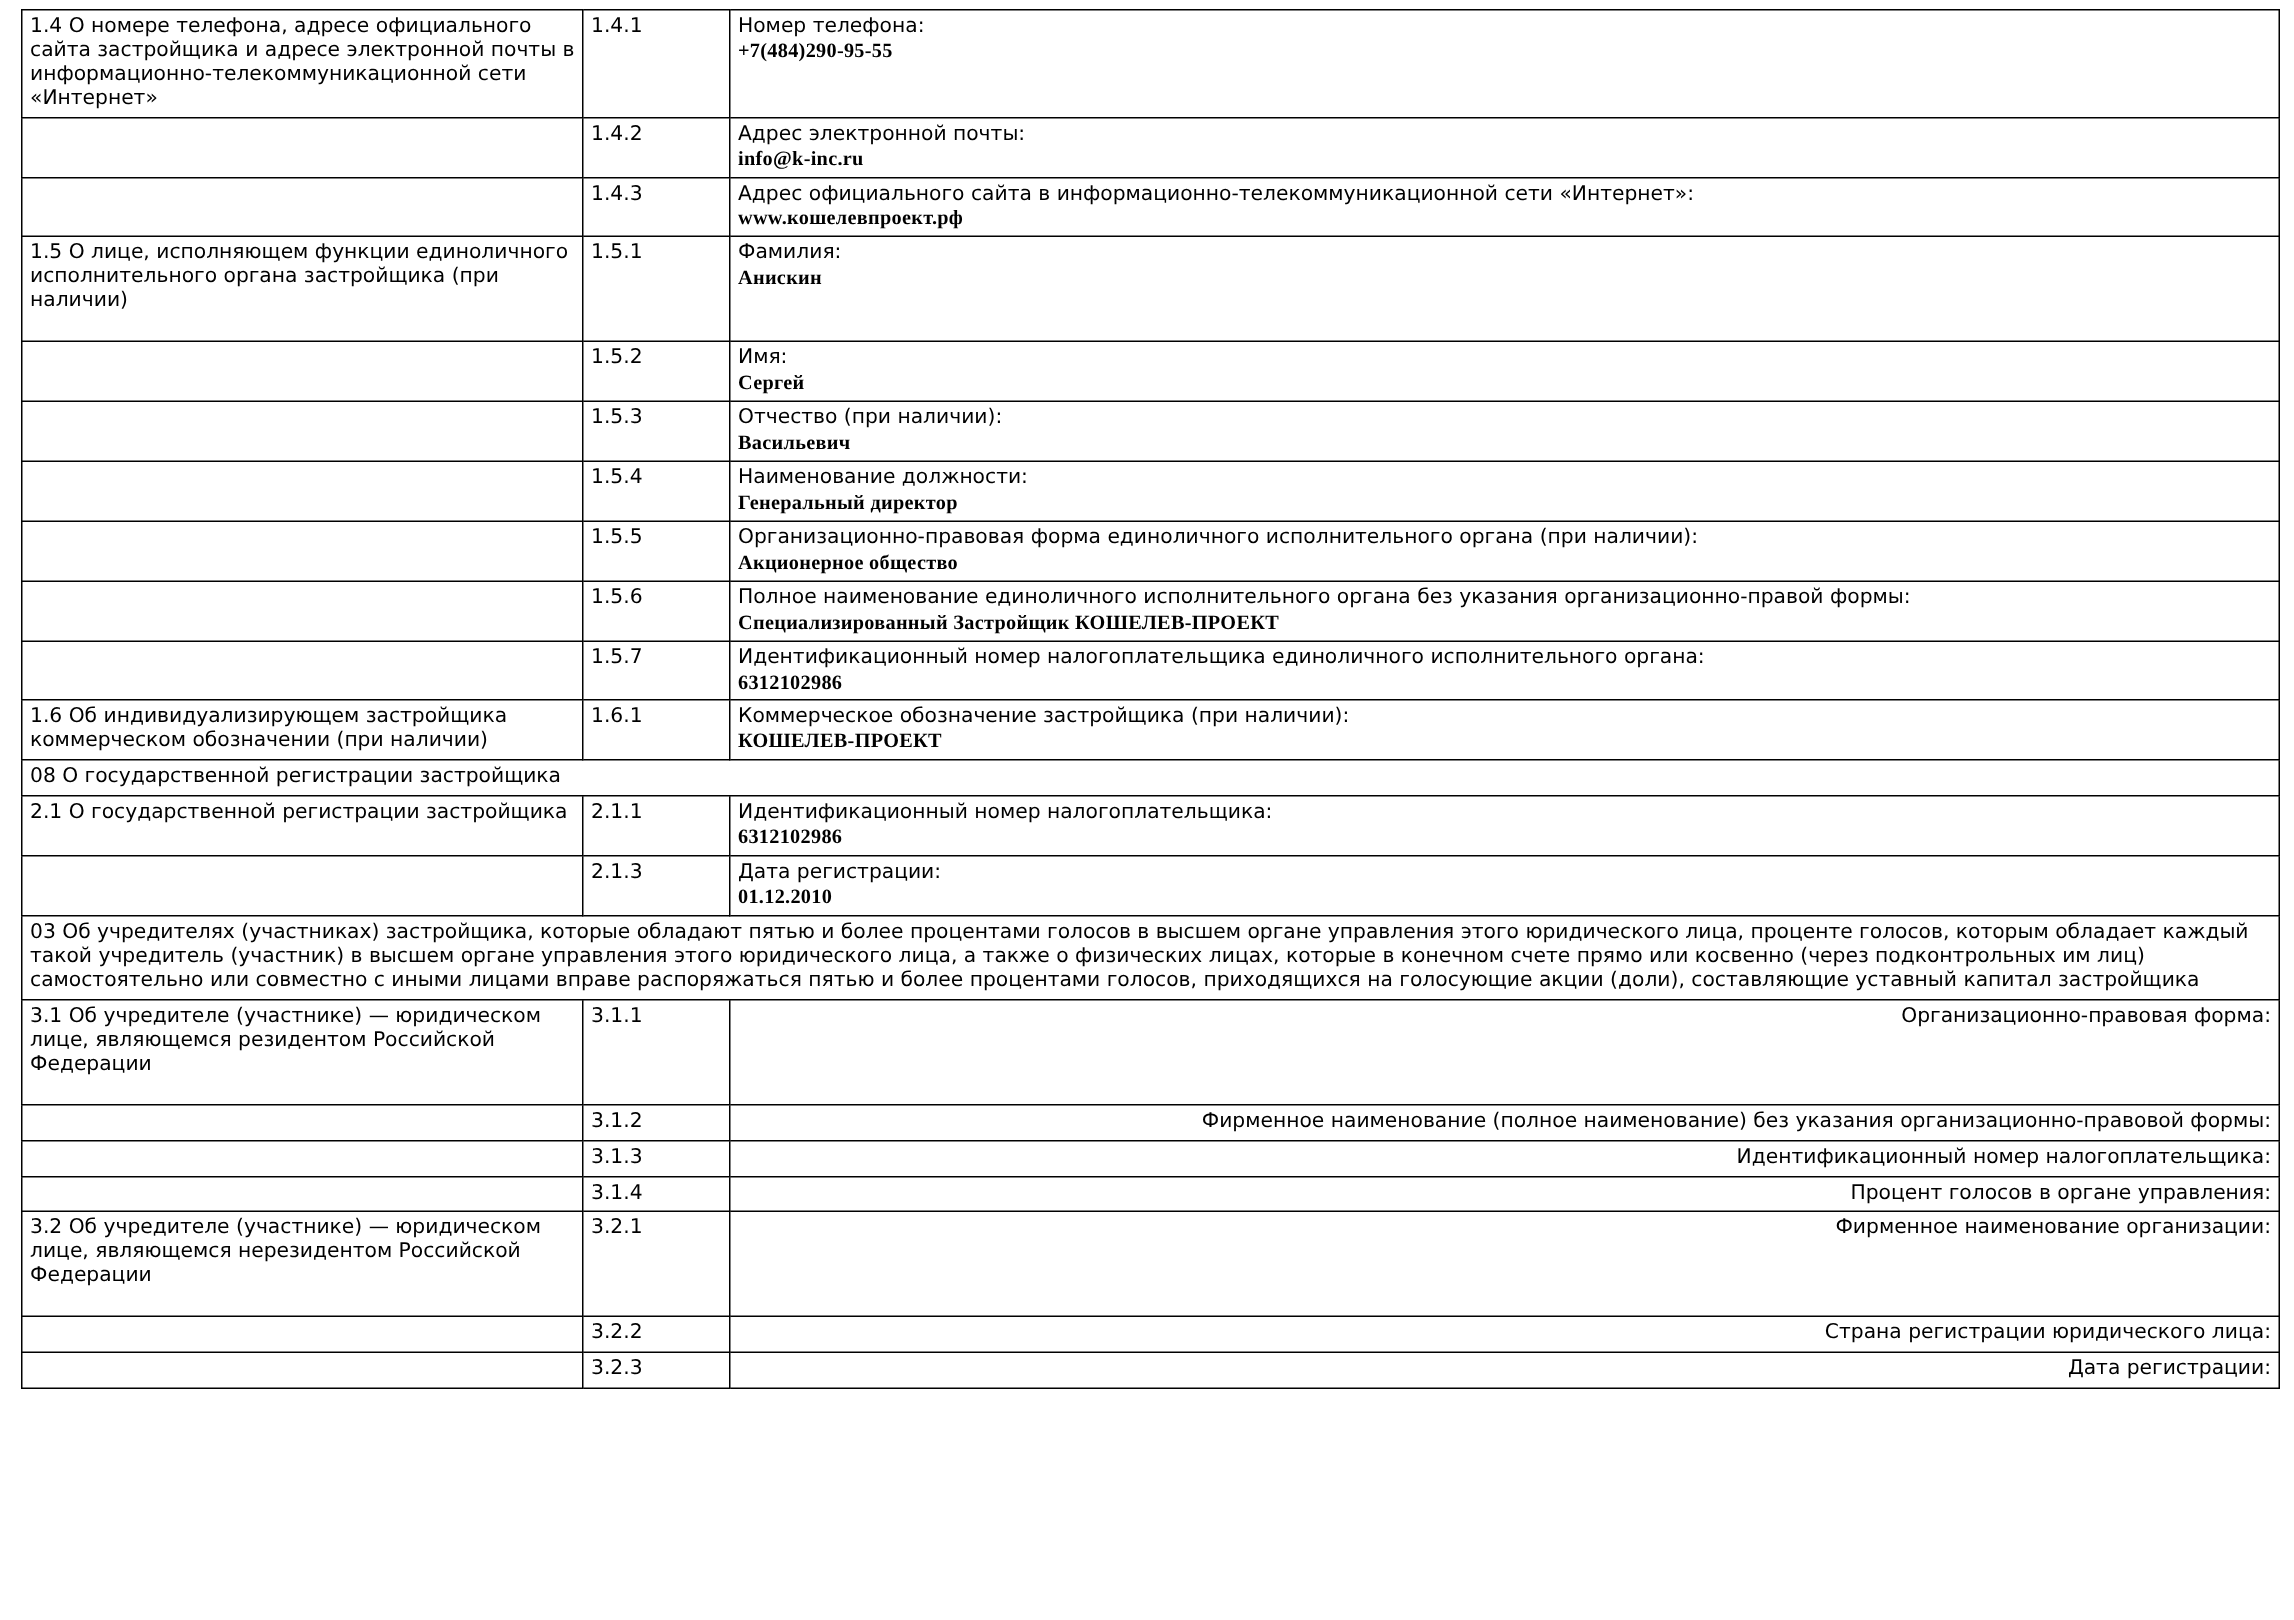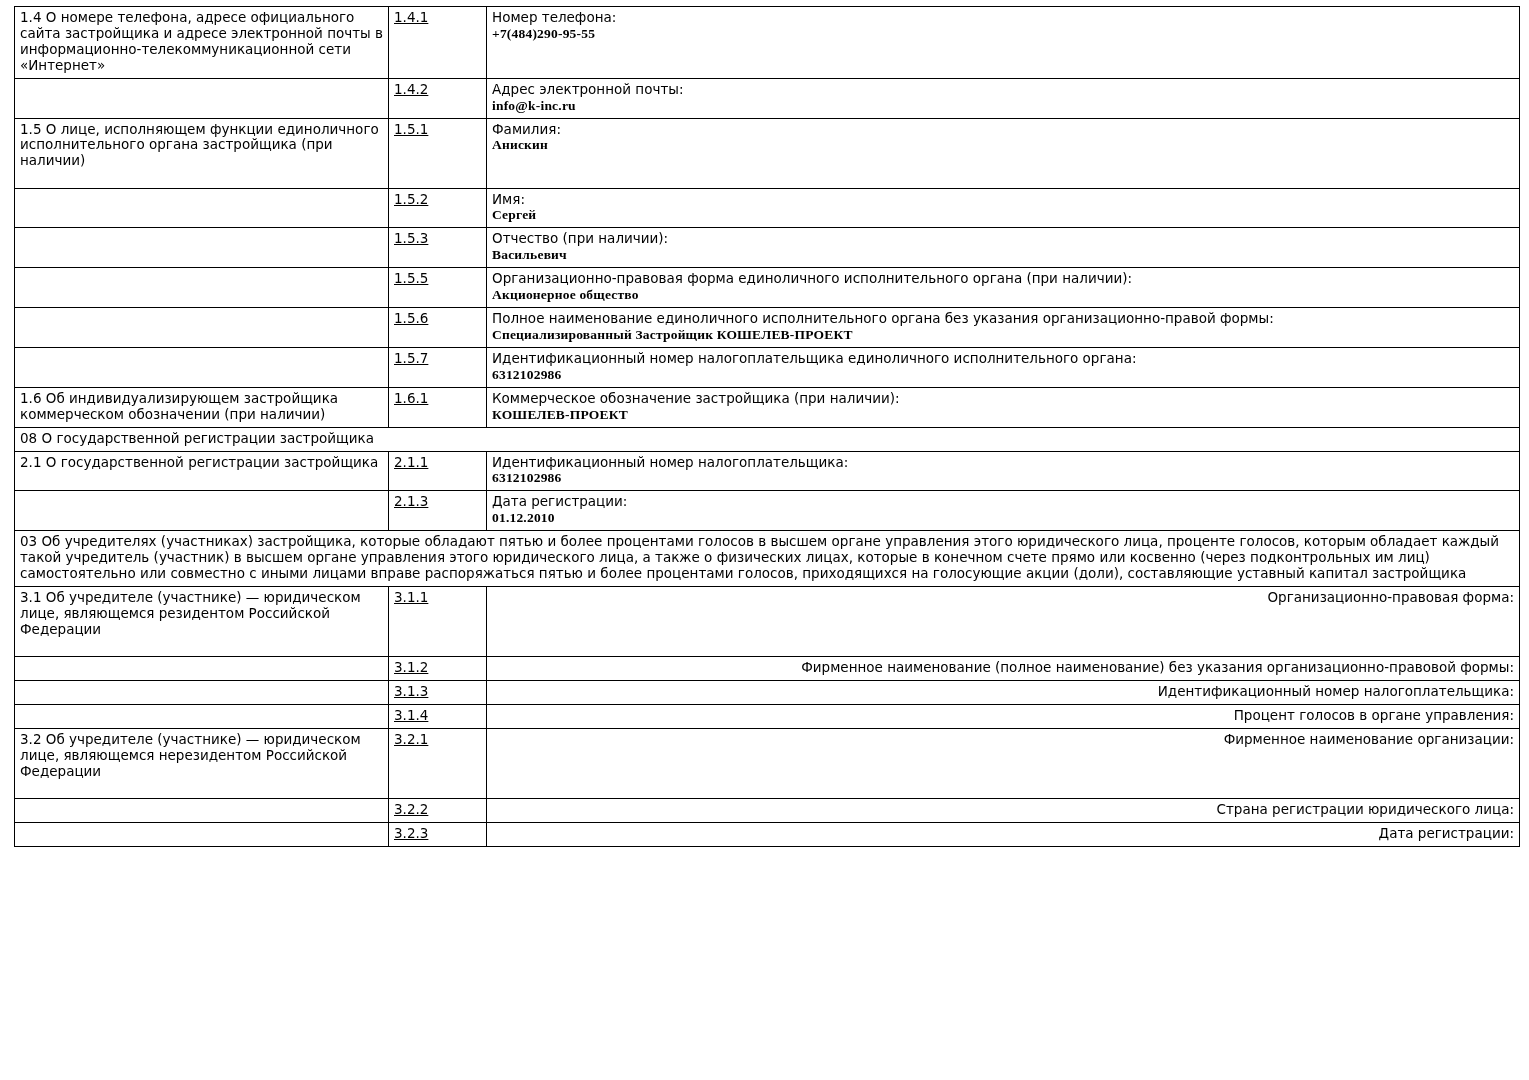--- a/index.html
+++ b/index.html
@@ -28,21 +28,21 @@
     border: 1px solid #000000;
     vertical-align: top;
     padding: 3px 5px 4px 5px;
     line-height: 1.18;
   }
   col.c1 { width: 374px; }
   col.c2 { width: 98px; }
   col.c3 { width: 1033px; }
 
   td.label { vertical-align: top; }
-  td.code { vertical-align: middle; text-decoration: underline; }
+  td.code { vertical-align: middle; }
   td.val  { vertical-align: top; }
 
   .v-mid { vertical-align: middle; text-align: right; }
   .line { display: block; }
   .line.b { font-weight: bold; letter-spacing: 0.2px; font-family: Liberation Serif, serif; }
 
   td.section {
     vertical-align: middle;
     padding-top: 4px;
     padding-bottom: 5px;
@@ -76,20 +76,28 @@
         </tr>
         <tr>
           <td class="label"></td>
           <td class="code">1.4.2</td>
           <td class="val">
             <span class="line">Адрес электронной почты:</span>
             <span class="line b">info@k-inc.ru</span>
           </td>
         </tr>
         <tr>
+          <td class="label"></td>
+          <td class="code">1.4.3</td>
+          <td class="val">
+            <span class="line">Адрес официального сайта в информационно-телекоммуникационной сети «Интернет»:</span>
+            <span class="line b">www.кошелевпроект.рф</span>
+          </td>
+        </tr>
+        <tr>
           <td class="label tall">1.5 О лице, исполняющем функции единоличного исполнительного органа застройщика (при наличии)</td>
           <td class="code">1.5.1</td>
           <td class="val">
             <span class="line">Фамилия:</span>
             <span class="line b">Анискин</span>
           </td>
         </tr>
         <tr>
           <td class="label"></td>
           <td class="code">1.5.2</td>
@@ -97,20 +105,28 @@
             <span class="line">Имя:</span>
             <span class="line b">Сергей</span>
           </td>
         </tr>
         <tr>
           <td class="label"></td>
           <td class="code">1.5.3</td>
           <td class="val">
             <span class="line">Отчество (при наличии):</span>
             <span class="line b">Васильевич</span>
+          </td>
+        </tr>
+        <tr>
+          <td class="label"></td>
+          <td class="code">1.5.4</td>
+          <td class="val">
+            <span class="line">Наименование должности:</span>
+            <span class="line b">Генеральный директор</span>
           </td>
         </tr>
         <tr>
           <td class="label"></td>
           <td class="code">1.5.5</td>
           <td class="val">
             <span class="line">Организационно-правовая форма единоличного исполнительного органа (при наличии):</span>
             <span class="line b">Акционерное общество</span>
           </td>
         </tr>

